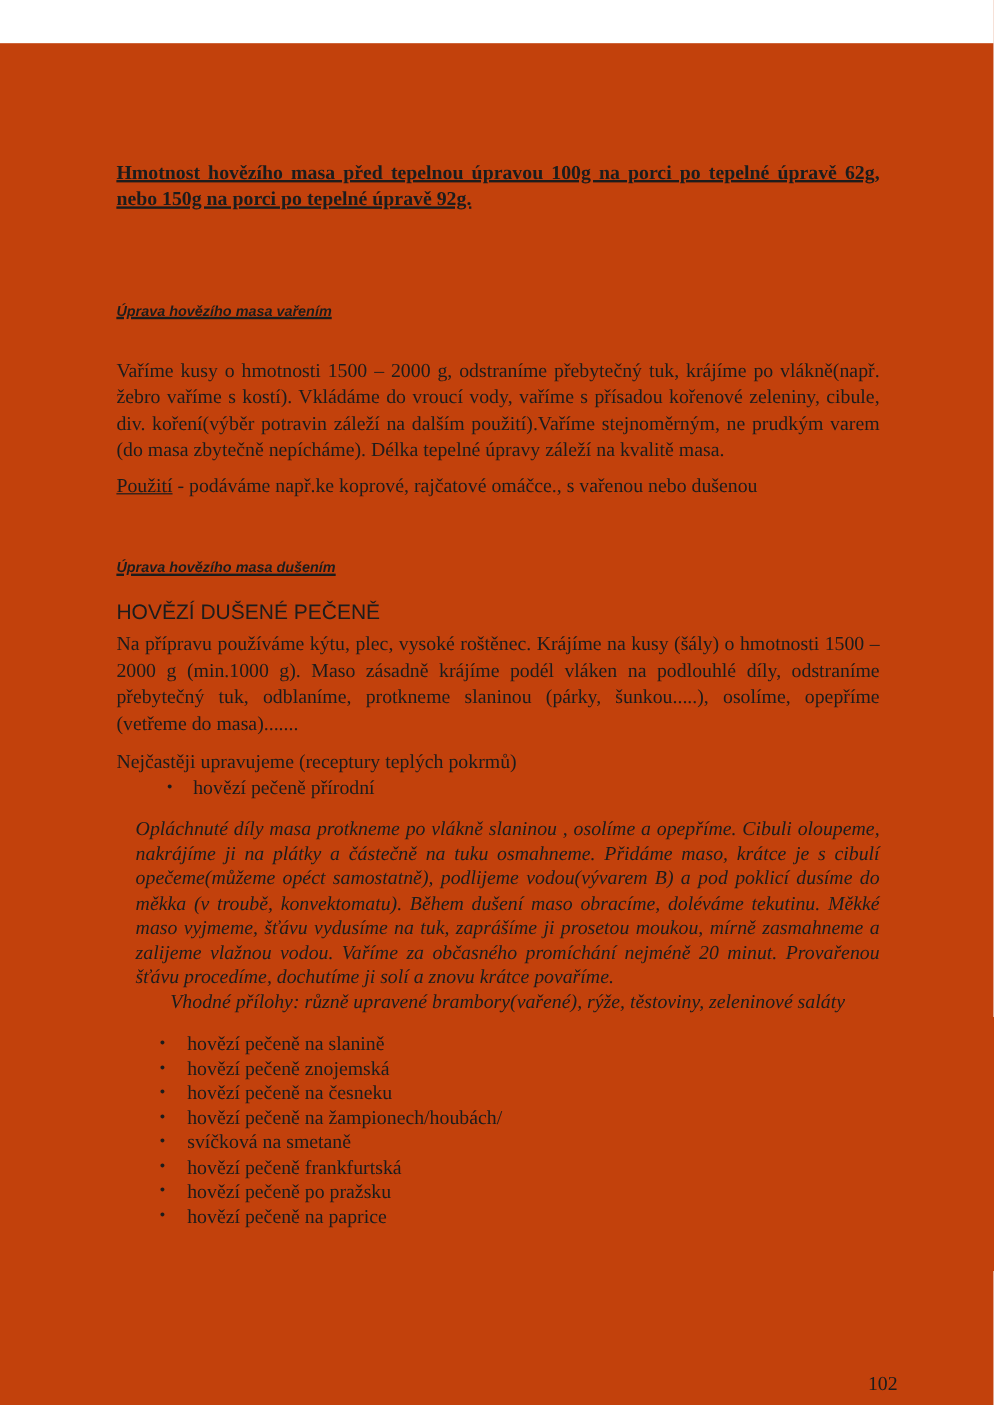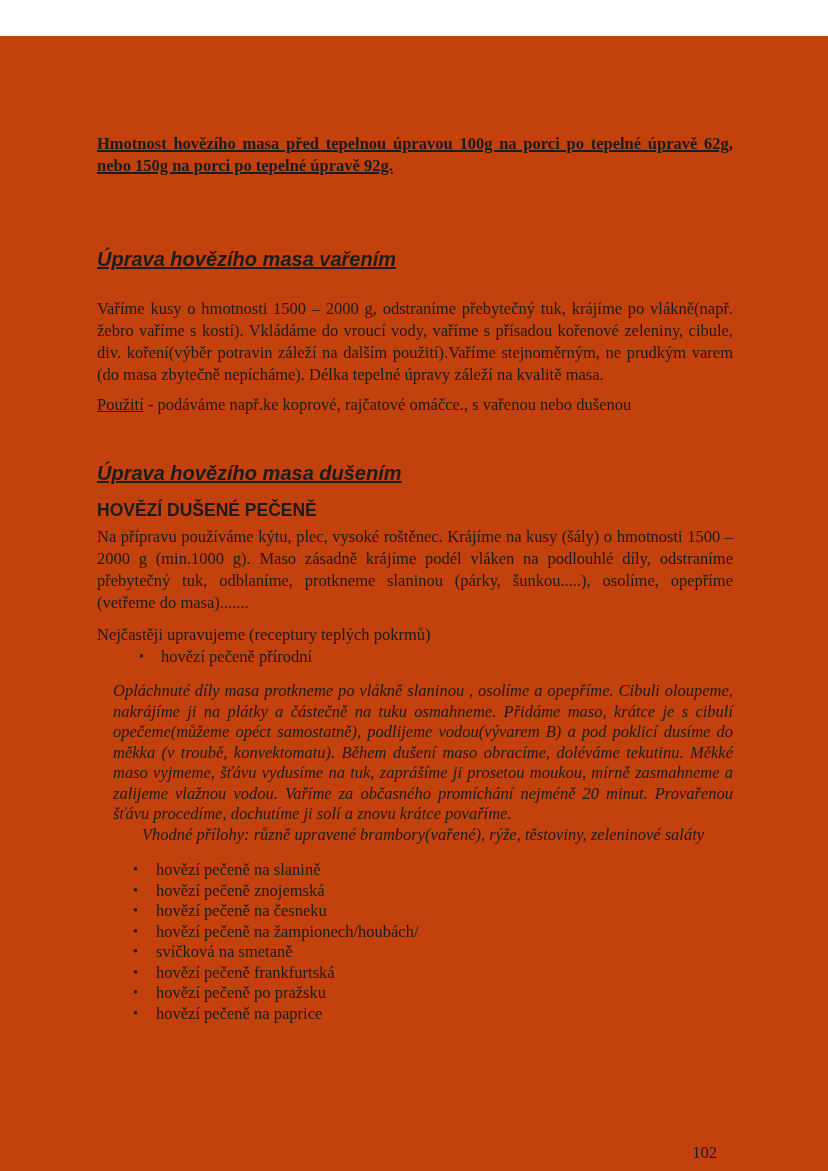--- a/index.html
+++ b/index.html
@@ -47,32 +47,32 @@
     text-decoration: underline;
     text-decoration-thickness: 1.5px;
     display: inline-block;
   }
 
   
   .section-heading {
     font-family: "Liberation Sans", sans-serif;
     font-weight: bold;
     font-style: italic;
-    font-size: 20px;
+    font-size: 12px;
     line-height: 25px;
     text-decoration: underline;
     text-decoration-thickness: 1.5px;
   }
   .h-boil { margin-top: 70px; }
   .h-stew { margin-top: 45px; }
 
   .dish-title {
     margin-top: 13px;
     font-family: "Liberation Sans", sans-serif;
-    font-weight: bold;
+    font-weight: normal;
     font-size: 17.5px;
     line-height: 23px;
   }
 
   .body-para {
     font-size: 16.5px;
     line-height: 22px;
     text-align: justify;
   }
   .para-boil { margin-top: 26px; }
@@ -122,21 +122,21 @@
   }
   .variant-list .bullet-row {
     padding-left: 36px;
     line-height: 20.5px;
     margin-bottom: 0;
   }
 
   .page-number {
     position: absolute;
     top: 1106px;
-    right: 111px;
+    right: 80px;
     font-size: 16.5px;
     line-height: 22px;
   }
 </style>
 </head>
 <body>
 
 <div class="page">
   <div class="content">
 

